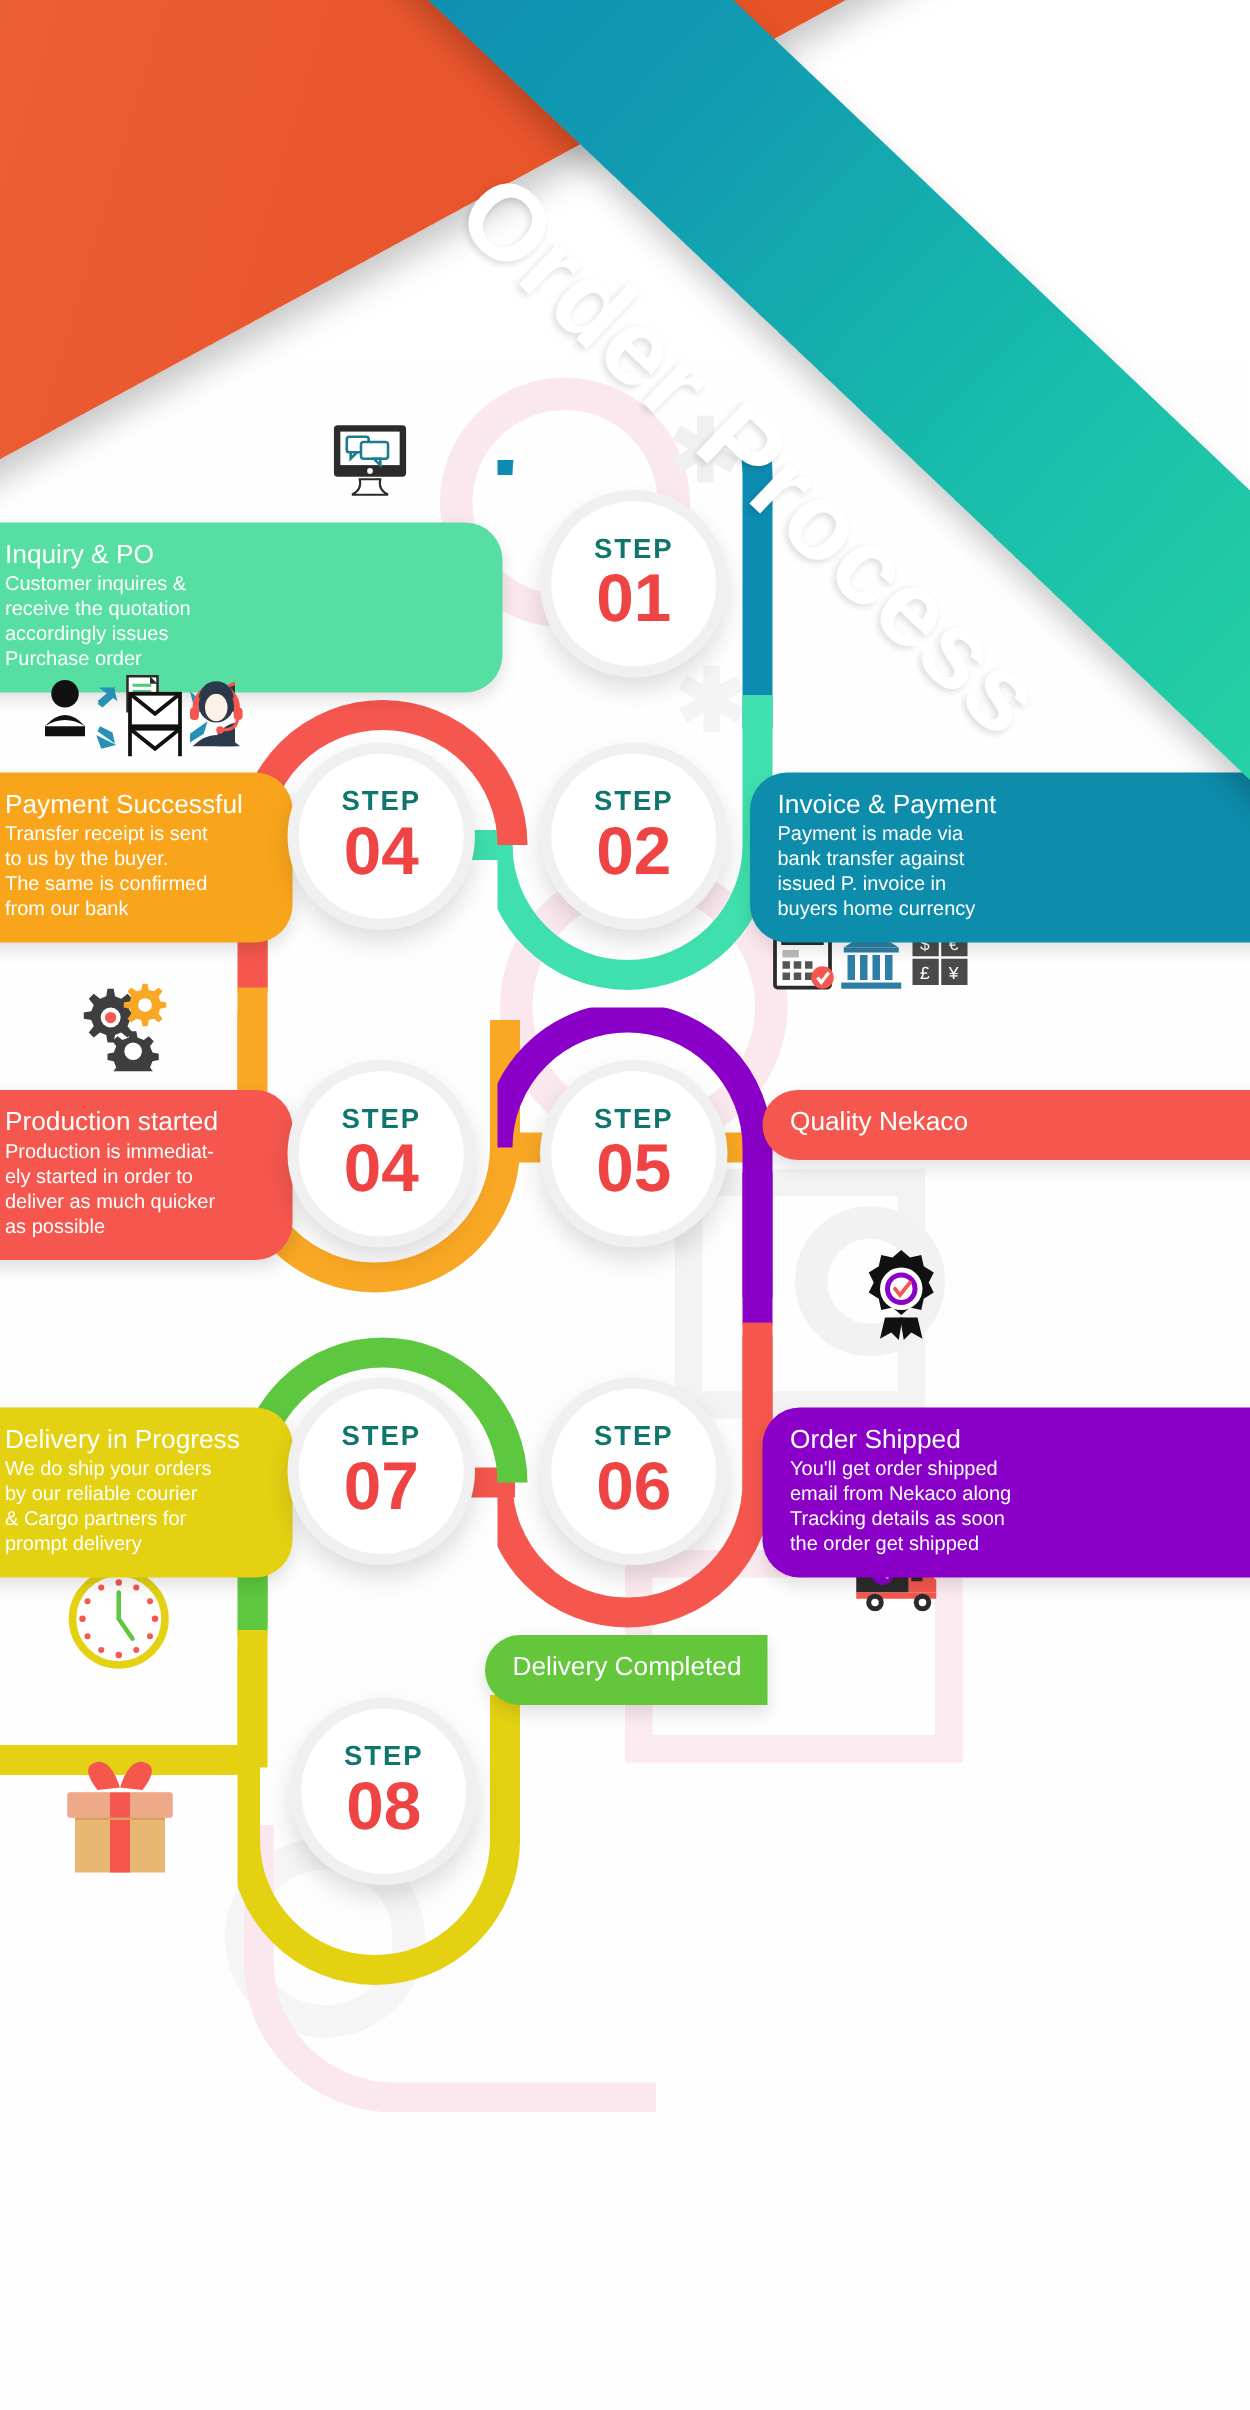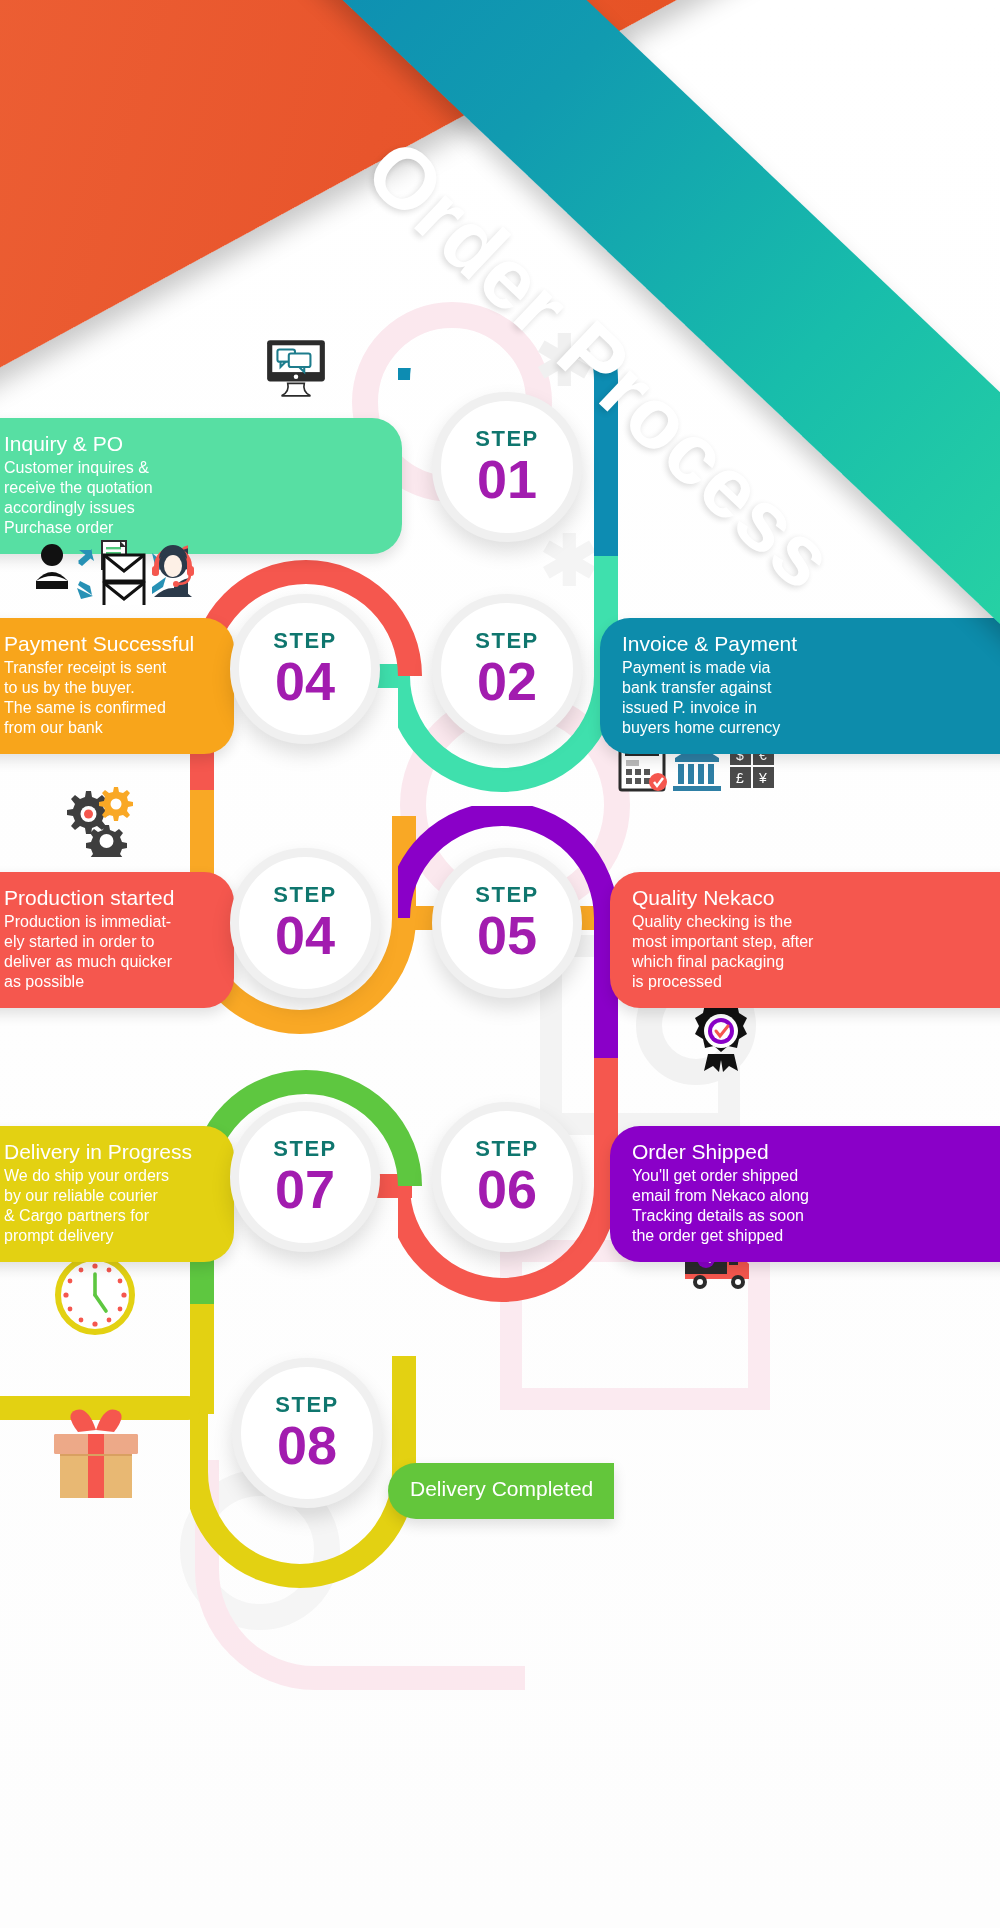--- a/index.html
+++ b/index.html
@@ -91,21 +91,21 @@
     font-size: 22px;
     font-weight: bold;
     color: #0f766e;
     letter-spacing: 1.5px;
     line-height: 1;
     margin-bottom: 2px;
   }
   .node .num {
     font-size: 54px;
     font-weight: bold;
-    color: #a21caf;
+    color: #ef4444;
     line-height: 1;
   }
 
   
   .card {
     position: absolute;
     z-index: 4;
     padding: 14px 22px 16px 22px;
     color: #ffffff;
     box-shadow: 0 6px 14px rgba(0,0,0,0.12);
@@ -353,24 +353,20 @@
       <circle cx="33" cy="33" r="17" fill="#ffffff"></circle>
       <circle cx="33" cy="33" r="13" fill="#8a00c8"></circle>
       <circle cx="33" cy="33" r="9" fill="#ffffff"></circle>
       <path d="M28 33 l4 5 l8 -10" stroke="#f5574e" stroke-width="3" fill="none" stroke-linecap="round"></path>
       <path d="M20 56 l-4 17 9 -5 6 6 3 -18z" fill="#111"></path>
       <path d="M46 56 l4 17 -9 -5 -6 6 -3 -18z" fill="#111"></path>
     </svg>
   </div>
   <div class="card right" style="left:610px; top:872px; width:410px; background:#f5574e;">
     <div class="t">Quality Nekaco</div>
-    <div class="d">Quality checking is the
-most important step, after
-which final packaging
-is processed</div>
   </div>
   <div class="node" style="left:432px; top:848px;">
     <div class="lbl">STEP</div>
     <div class="num">05</div>
   </div>
 
   <div class="ico" style="left:684px; top:1240px;">
     <svg width="74" height="52" viewBox="0 0 74 52">
       <rect x="1" y="6" width="42" height="28" fill="#2b2b2b"></rect>
       <path d="M43 14 h12 l10 10 v10 h-22z" fill="#f5574e"></path>
@@ -433,21 +429,21 @@
     <svg width="96" height="96" viewBox="0 0 96 96">
       <path d="M30 26 q-14 -18 -2 -22 q12 -4 20 20z" fill="#f5574e"></path>
       <path d="M66 26 q14 -18 2 -22 q-12 -4 -20 20z" fill="#f5574e"></path>
       <rect x="6" y="28" width="84" height="20" rx="2" fill="#f09090"></rect>
       <rect x="12" y="48" width="72" height="44" fill="#e8b873"></rect>
       <rect x="6" y="28" width="84" height="20" rx="2" fill="#eda988"></rect>
       <rect x="40" y="28" width="16" height="64" fill="#f5574e"></rect>
       <rect x="12" y="48" width="72" height="2" fill="#d9a061"></rect>
     </svg>
   </div>
-  <div class="card right" style="left:388px; top:1463px; width:226px; background:#63c63b;">
+  <div class="card right" style="left:388px; top:1308px; width:226px; background:#63c63b;">
     <div class="t">Delivery Completed</div>
   </div>
   <div class="node" style="left:232px; top:1358px;">
     <div class="lbl">STEP</div>
     <div class="num">08</div>
   </div>
 
 </div>
 
 </body></html>

